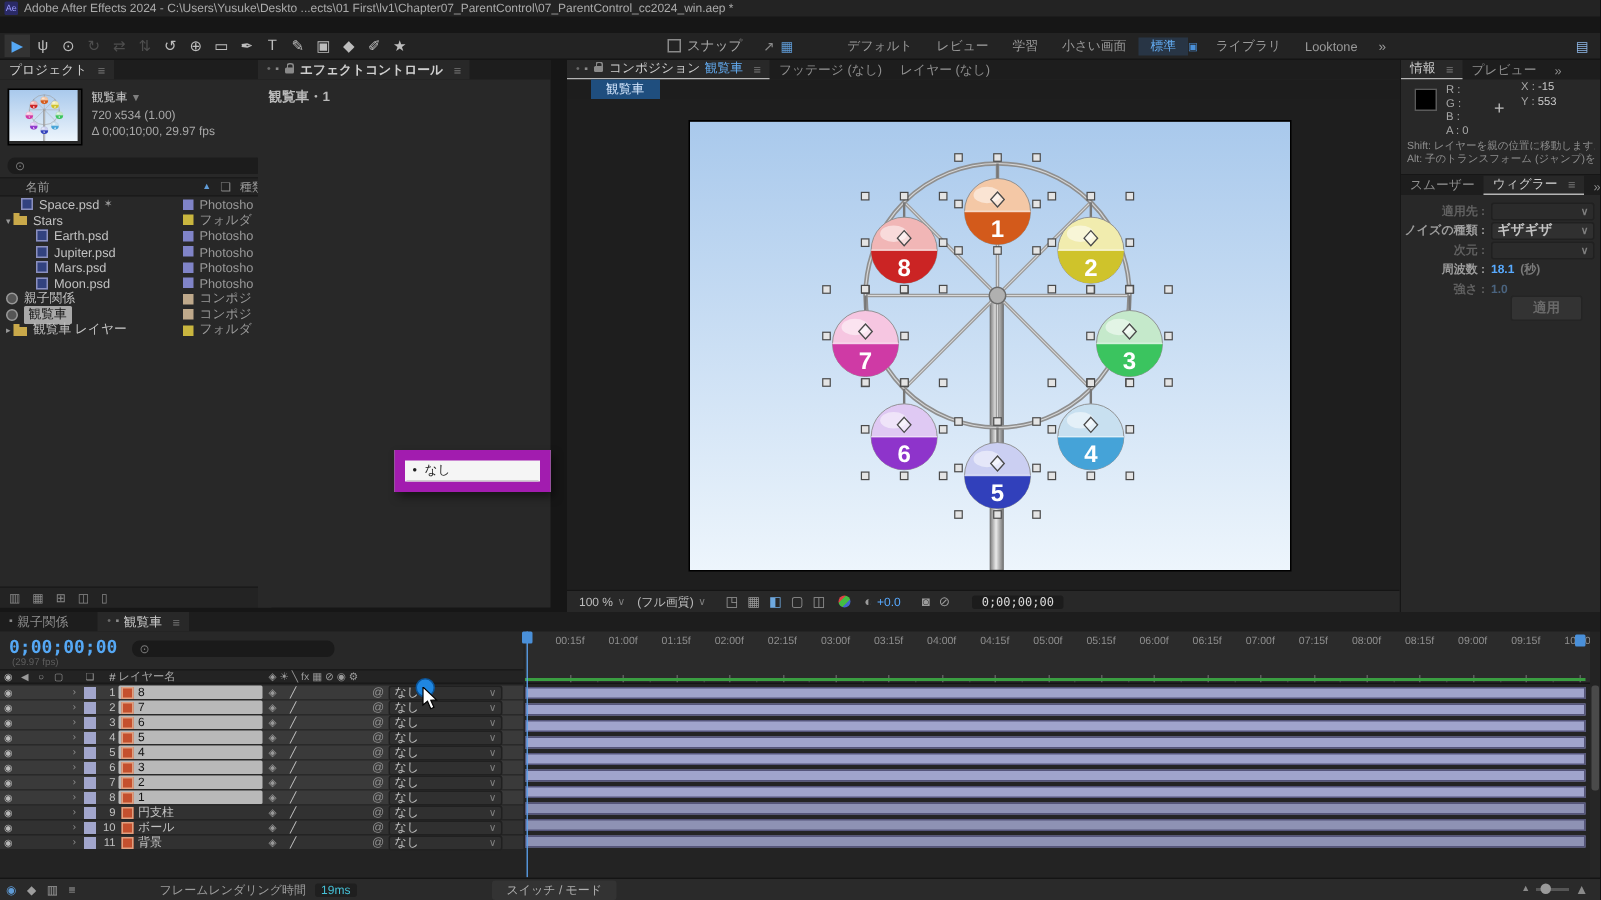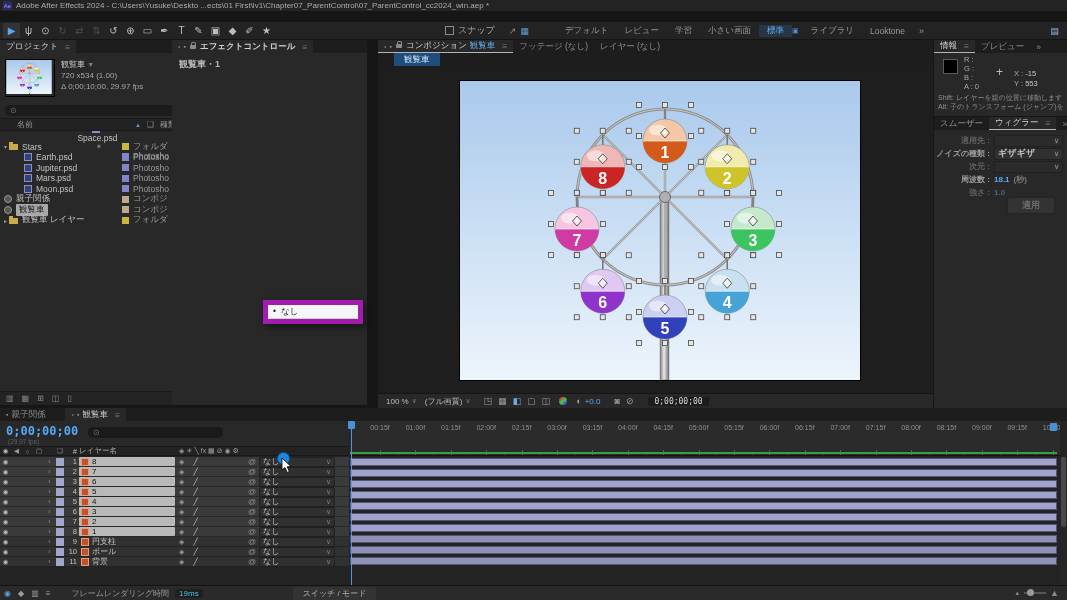--- a/index.html
+++ b/index.html
@@ -203,21 +203,21 @@
     <div style="margin:2px 5px;height:11px;background:#1c1c1c;border-radius:5px;display:flex;align-items:center;padding-left:5px;gap:3px;">
       <span style="color:#777;font-size:8px;">⊙</span>
     </div>
     <div style="height:11px;background:#222;border-top:1px solid #1a1a1a;border-bottom:1px solid #1a1a1a;display:flex;align-items:center;font-size:8px;color:#9c9c9c;padding:0 5px;">
       <span style="margin-left:12px;">名前</span>
       <span style="margin-left:auto;color:#5f9bd6;font-size:6px;">▲</span>
       <span style="margin:0 6px;color:#888;">❏</span>
       <span>種類</span>
     </div>
     <div id="proj-items">
-        <div class="prow" style="padding-left: 14px; flex-direction: column;">
+        <div class="prow" style="padding-left: 14px;">
           <span class="psd-ic" style="margin-right: 4px;"></span>
           <span>Space.psd</span>
           <span style="color: rgb(154, 154, 154); font-size: 7px; margin-left: 3px;">✶</span>
           <span style="margin-left: auto; display: flex; align-items: center; gap: 4px; padding-right: 6px;">
             <span class="labsq" style="background: rgb(128, 132, 200);"></span>
             <span style="color: rgb(154, 154, 154); width: 42px; overflow: hidden; white-space: nowrap;">Photosho</span>
           </span>
         </div>
         <div class="prow" style="padding-left: 4px;">
           <span style="color: rgb(153, 153, 153); font-size: 6px; margin-right: 2px;">▾</span>
@@ -518,21 +518,21 @@
     </div>
     <div style="position:relative;height:40px;font-size:7.5px;color:#a8a8a8;">
       <div style="position:absolute;left:9px;top:6px;width:13px;height:13px;background:#000;border:1px solid #5a5a5a;"></div>
       <div style="position:absolute;left:30px;top:2px;line-height:9px;">
         <div><span>R :</span></div>
         <div><span>G :</span></div>
         <div><span>B :</span></div>
         <div><span>A :</span> <span>0</span></div>
       </div>
       <span style="position:absolute;left:62px;top:12px;font-size:12px;color:#bdbdbd;">+</span>
-      <div style="position:absolute;left:80px;top:16px;line-height:10px;">
+      <div style="position:absolute;left:80px;top:0;line-height:10px;">
         <div><span>X :</span> <span style="color:#c9c9c9;">-15</span></div>
         <div><span>Y :</span> <span style="color:#c9c9c9;">553</span></div>
       </div>
     </div>
     <div style="padding:0 4px;font-size:7px;color:#8f8f8f;line-height:9px;">
       <div style="white-space:nowrap;overflow:hidden;">Shift: レイヤーを親の位置に移動します。</div>
       <div style="white-space:nowrap;overflow:hidden;">Alt: 子のトランスフォーム (ジャンプ)を回避しま</div>
     </div>
   </div>
 
@@ -1009,32 +1009,32 @@
 
     <div style="position:absolute;right:0;top:49px;width:7px;height:128px;background:#262626;">
       <div style="position:absolute;top:0;left:1px;width:5px;height:70px;background:#4a4a4a;border-radius:2px;"></div>
     </div>
 
     <div style="position:absolute;left:0;bottom:0;width:1067px;height:15px;background:#2a2a2a;border-top:1px solid #141414;display:flex;align-items:center;box-sizing:border-box;font-size:8px;color:#9d9d9d;">
       <span style="margin-left:4px;color:#5f9bd6;">◉</span>
       <span style="margin-left:7px;">◆</span>
       <span style="margin-left:7px;">▥</span>
       <span style="margin-left:7px;">≡</span>
-      <span style="margin-left:21px;">フレームレンダリング時間</span>
+      <span style="margin-left:56px;">フレームレンダリング時間</span>
       <span style="margin-left:6px;color:#45c0d6;background:#1f1f1f;padding:0 4px;border-radius:2px;">19ms</span>
       <span style="margin-left:90px;background:#333;padding:1px 10px;border-radius:2px;color:#b0b0b0;">スイッチ / モード</span>
       <span style="margin-left:auto;color:#8a8a8a;font-size:6px;">▲</span>
       <span style="width:22px;height:2px;background:#555;margin:0 4px;position:relative;display:inline-block;">
         <span style="position:absolute;left:3px;top:-3px;width:7px;height:7px;border-radius:50%;background:#9a9a9a;"></span>
       </span>
       <span style="color:#8a8a8a;font-size:9px;margin-right:8px;">▲</span>
     </div>
   </div>
 
-  <div id="parent-popup" style="position:absolute;left:263px;top:300px;width:90px;background:#f5f5f5;border:5px solid #a21caf;box-shadow:2px 3px 6px rgba(0,0,0,.5);z-index:50;">
+  <div id="parent-popup" style="position:absolute;left:263px;top:300px;width:90px;background:#f5f5f5;border:7px solid #a21caf;box-shadow:2px 3px 6px rgba(0,0,0,.5);z-index:50;">
     <div style="height:13px;line-height:13px;padding-left:5px;color:#1e1e1e;font-size:8.5px;">
       <span style="margin-right:5px;">•</span><span>なし</span>
     </div>
     <div style="height:1px;background:#cfcfcf;margin:0 1px;"></div>
   </div>
 
   <div style="position:absolute;left:277px;top:452px;width:11px;height:11px;border-radius:50%;background:#1f86e0;border:1px solid #0c5396;z-index:60;"></div>
   <svg style="position:absolute;left:281px;top:458px;z-index:61;" width="12" height="16" viewBox="0 0 12 16">
     <polygon points="1,0 1,12 4,9.5 6.2,14.5 8.3,13.5 6.2,8.8 10,8.6" fill="#fff" stroke="#000" stroke-width="0.8"></polygon>
   </svg>

